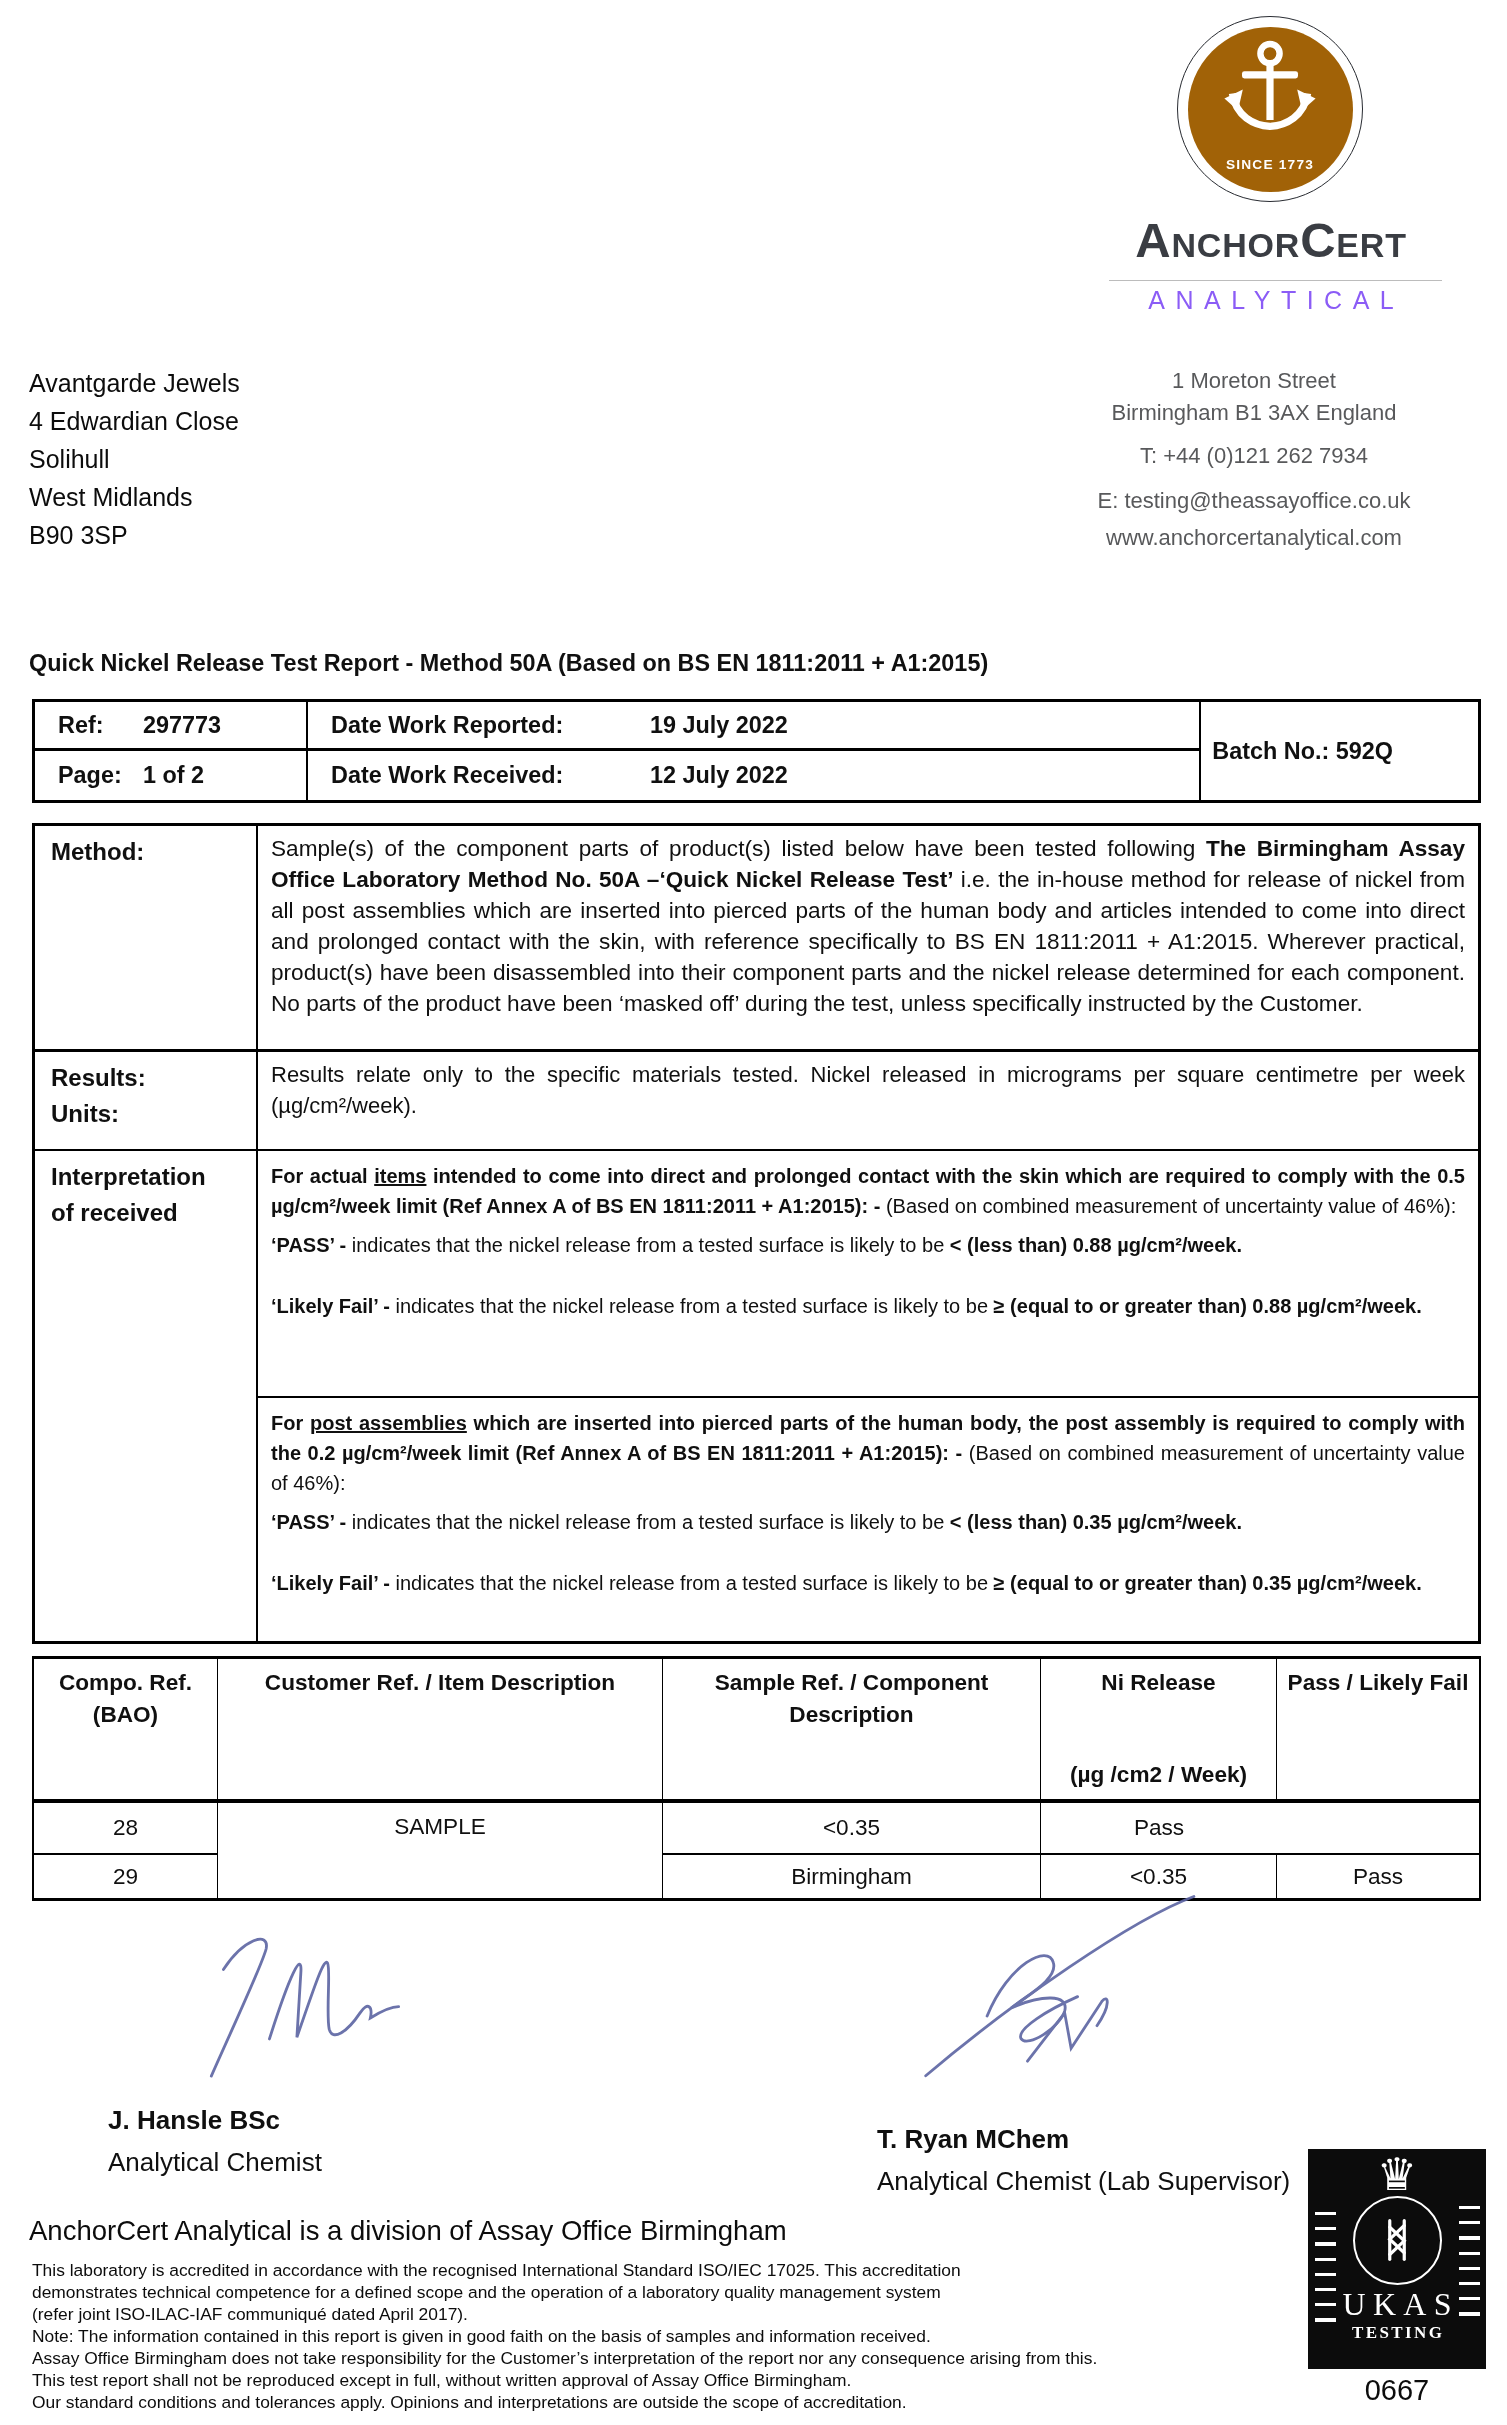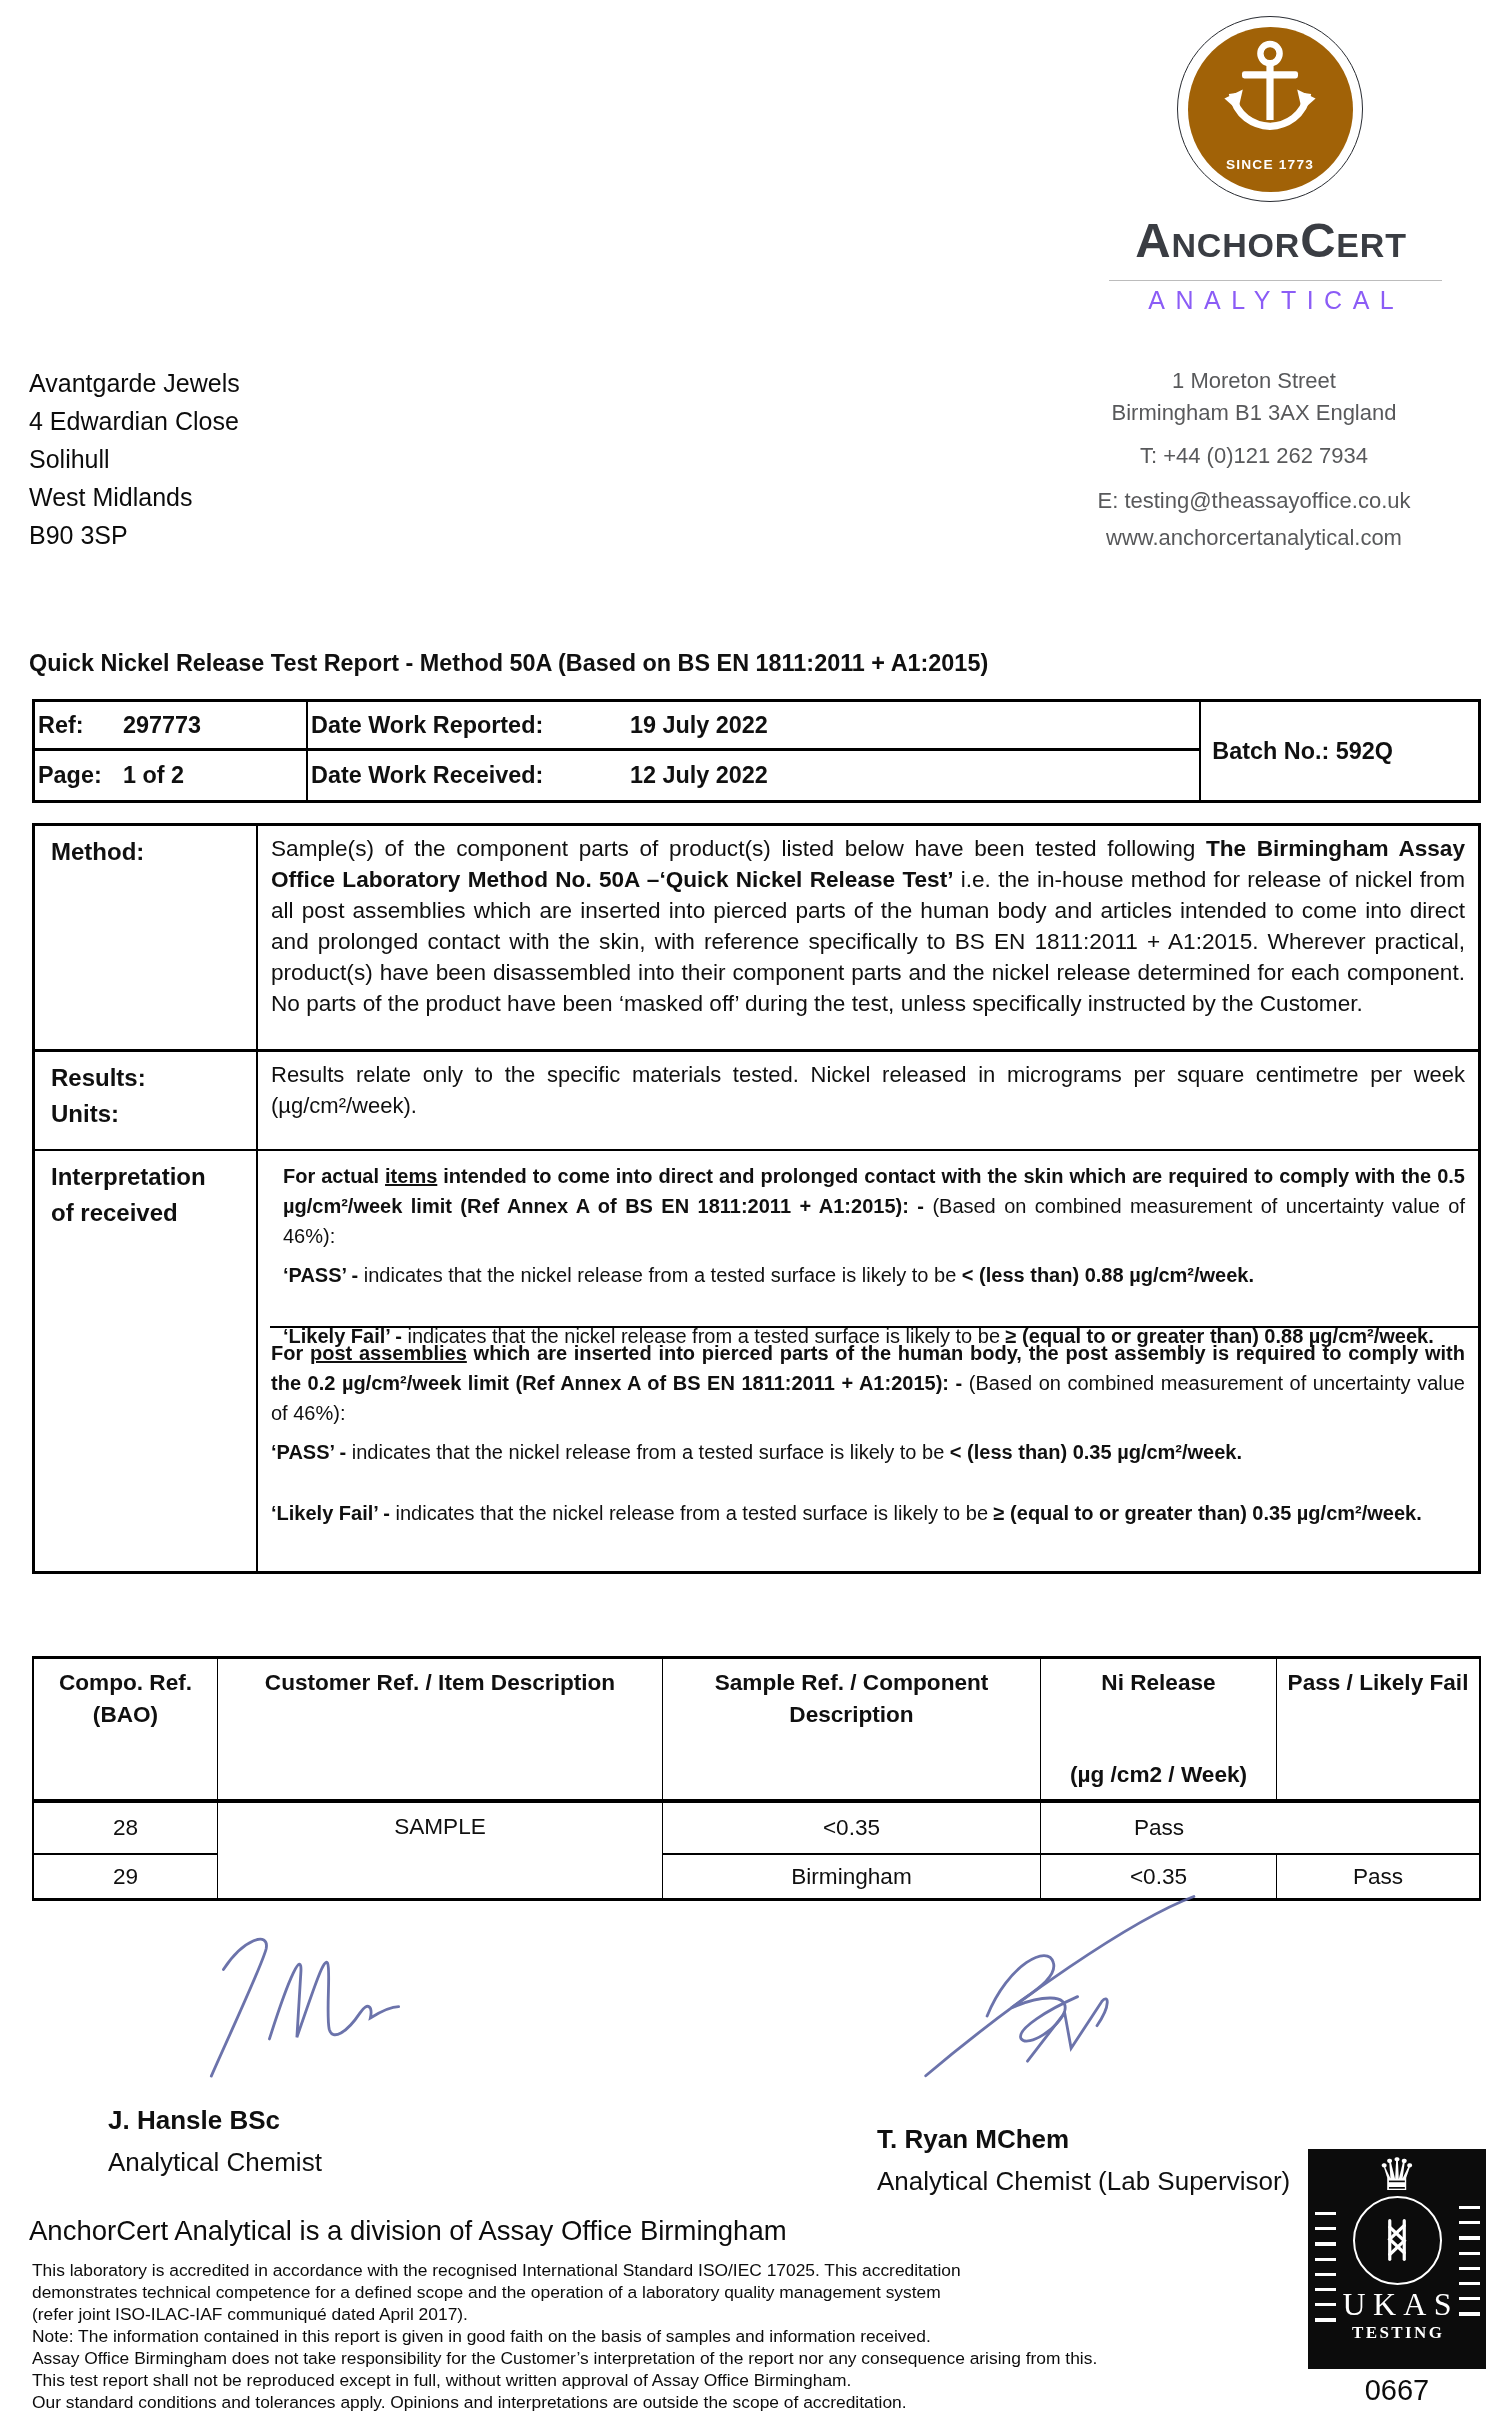--- a/index.html
+++ b/index.html
@@ -27,40 +27,40 @@
   .lab-contact .sp2{margin-top:13px;}
   .lab-contact .sp3{margin-top:4.9px;}
 
   
   .report-title{position:absolute;left:29px;top:650px;font-size:23.4px;font-weight:bold;}
 
   
   .ref-table{position:absolute;left:32px;top:699px;width:1449px;border:3.2px solid #000;
              display:grid;grid-template-columns:273px 893px auto;grid-template-rows:49px 49px;
              font-size:23.4px;font-weight:bold;box-sizing:border-box;}
-  .rc{display:flex;align-items:center;padding-left:3px;box-sizing:border-box;overflow:hidden;}
+  .rc{display:flex;align-items:center;padding-left:23px;box-sizing:border-box;overflow:hidden;}
   .rc .lbl-s{display:inline-block;width:85px;}
   .rc .lbl-l{display:inline-block;width:319px;}
   .rc-r{border-right:2.4px solid #000;}
   .rc-b{border-bottom:3.2px solid #000;}
   .rc-batch{grid-column:3;grid-row:1 / span 2;padding-left:11.3px;}
 
   
   .method-table{position:absolute;left:32px;top:823px;width:1449px;border:3.2px solid #000;
                 display:grid;grid-template-columns:223px auto;grid-template-rows:226px 99px auto;
                 box-sizing:border-box;}
   .mc{box-sizing:border-box;overflow:hidden;}
   .m-label{border-right:2.4px solid #000;padding:8px 0 0 16px;font-weight:bold;font-size:24px;line-height:36px;}
   .m-b4{border-bottom:3.2px solid #000;}
   .m-b3{border-bottom:2.4px solid #000;}
   .m-body{padding:6.5px 13px 0 13px;font-size:22.6px;line-height:31px;text-align:justify;}
   .m-results{font-size:22px;}
   .interp-wrap{padding:0;}
   .interp-block{box-sizing:border-box;padding:9.7px 13px 0 13px;}
-  .ib1{height:177px;border-bottom:2.4px solid #000;margin-left:12px;}
+  .ib1{height:247px;border-bottom:2.4px solid #000;}
   .ib2{height:243px;}
   .ip{font-size:20px;line-height:30px;text-align:justify;margin:0;}
   .ip.pass{margin-top:9.7px;}
   .ip.fail{margin-top:31px;}
   .b{font-weight:bold;}
   .bu{font-weight:bold;text-decoration:underline;}
 
   
   .results-table{position:absolute;left:32px;top:1656px;width:1449px;box-sizing:border-box;
                  border:2.4px solid #000;border-top-width:3.2px;border-bottom-width:3.2px;

